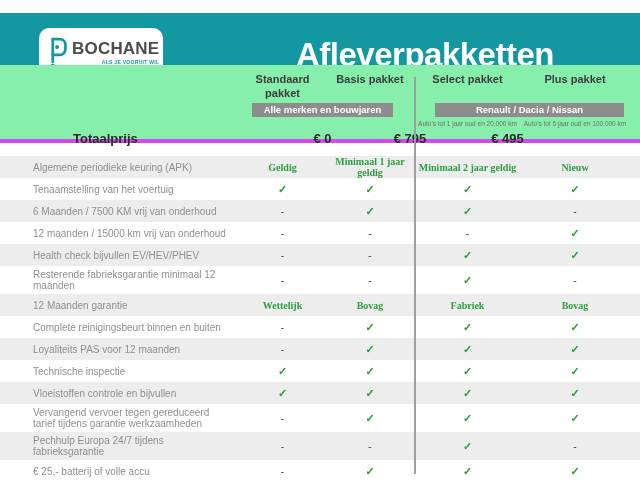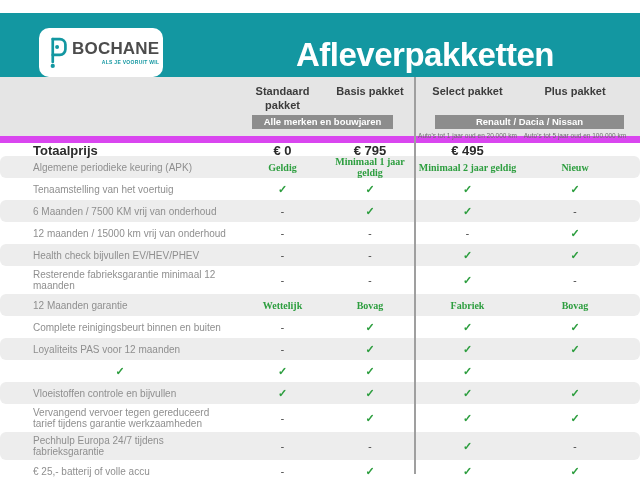--- a/index.html
+++ b/index.html
@@ -2,56 +2,56 @@
 <html><head>
 <meta charset="utf-8">
 <style>
   * { margin:0; padding:0; box-sizing:border-box; }
   html,body { background:#ffffff; }
   body { font-family:"Liberation Sans","DejaVu Sans",sans-serif; }
   .page { position:relative; width:640px; height:480px; background:#ffffff; overflow:hidden; }
 
   
   .topstrip { height:13px; background:#ffffff; }
-  .header { position:relative; height:64px; background:#1397a1; }
+  .header { position:relative; height:52px; background:#1397a1; }
   .logo-box { position:absolute; left:39px; top:15px; width:124px; height:49px;
               background:#ffffff; border-radius:10px; display:flex; align-items:center;
               padding:4px 8px 4px 9px; }
   .logo-mark { flex:0 0 auto; margin-right:5px; display:flex; align-items:center; }
   .logo-textwrap { display:flex; flex-direction:column; align-items:flex-end; }
   .logo-name { font-size:17px; font-weight:700; color:#4c4c4c; letter-spacing:0.2px; line-height:18px; }
   .logo-tagline { font-size:5px; font-weight:700; color:#1397a1; letter-spacing:0.3px; margin-top:1px; }
   .page-title { position:absolute; left:210px; right:0; top:10px; height:64px;
                 display:flex; align-items:center; justify-content:center;
                 color:#ffffff; font-size:33px; font-weight:700; letter-spacing:-0.5px; }
 
   
   .grid { display:grid; grid-template-columns:240px 85px 90px 105px 110px; }
 
   
-  .band { position:relative; background:#e5e5e5; height:66px; border-bottom:7px solid #d946ef; }
+  .band { position:relative; background:#86efac; height:78px; border-bottom:4px solid #d946ef; }
   .pkg-headers { padding-top:7px; }
   .pkg-header { text-align:center; font-size:11px; font-weight:700; color:#3c3c3c; line-height:14px; }
   .badges { margin-top:3px; height:14px; }
   .badge { background:#8d8d8d; color:#ffffff; font-size:9.5px; font-weight:700;
            text-align:center; line-height:14px; height:14px; }
   .badge-1 { grid-column:2 / 4; margin:0 22px 0 12px; }
   .badge-2 { grid-column:4 / 6; margin:0 6px 0 20px; }
   .notes { margin-top:2px; height:9px; }
   .note { text-align:center; font-size:6.5px; color:#6f6f6f; line-height:9px; }
   .note-select { grid-column:4; }
   .note-plus   { grid-column:5; }
-  .total-row { margin-top:3px; align-items:center; }
+  .total-row { margin-top:3px; align-items:center;padding-left:40px; }
   .total-label { padding-left:33px; font-size:13px; font-weight:700; color:#2b2b2b; }
   .total-val { text-align:center; font-size:13px; font-weight:700; color:#2b2b2b; }
 
   .gap { height:13px; background:#ffffff; }
 
   
-  .frow { min-height:22px; align-items:center; background:#ffffff;border-radius:6px; }
+  .frow { min-height:22px; align-items:center; background:#ffffff; }
   .frow.alt { background:#ededed; }
   .flabel { padding:3px 10px 3px 33px; font-size:10px; color:#8f8f8f; line-height:11px; }
   .fcell { text-align:center;font-family:Liberation Serif, serif; }
   .fcell.check { color:#2d9e3f; font-size:11px; font-weight:700; }
   .fcell.dash  { color:#4a4a4a; font-size:10px; font-weight:700; }
   .fcell.gtext { color:#2d9e3f; font-size:10px; font-weight:700; }
 
   
   .vdivider { position:absolute; left:414px; top:77px; width:2px; height:397px; background:#9f9f9f; }
 </style>
@@ -165,20 +165,21 @@
         <div class="fcell check">✓</div>
       </div>
       <div class="grid frow alt">
         <div class="flabel">Loyaliteits PAS voor 12 maanden</div>
         <div class="fcell dash">-</div>
         <div class="fcell check">✓</div>
         <div class="fcell check">✓</div>
         <div class="fcell check">✓</div>
       </div>
       <div class="grid frow">
+        <div class="flabel">Technische inspectie</div>
         <div class="fcell check">✓</div>
         <div class="fcell check">✓</div>
         <div class="fcell check">✓</div>
         <div class="fcell check">✓</div>
       </div>
       <div class="grid frow alt">
         <div class="flabel">Vloeistoffen controle en bijvullen</div>
         <div class="fcell check">✓</div>
         <div class="fcell check">✓</div>
         <div class="fcell check">✓</div>

